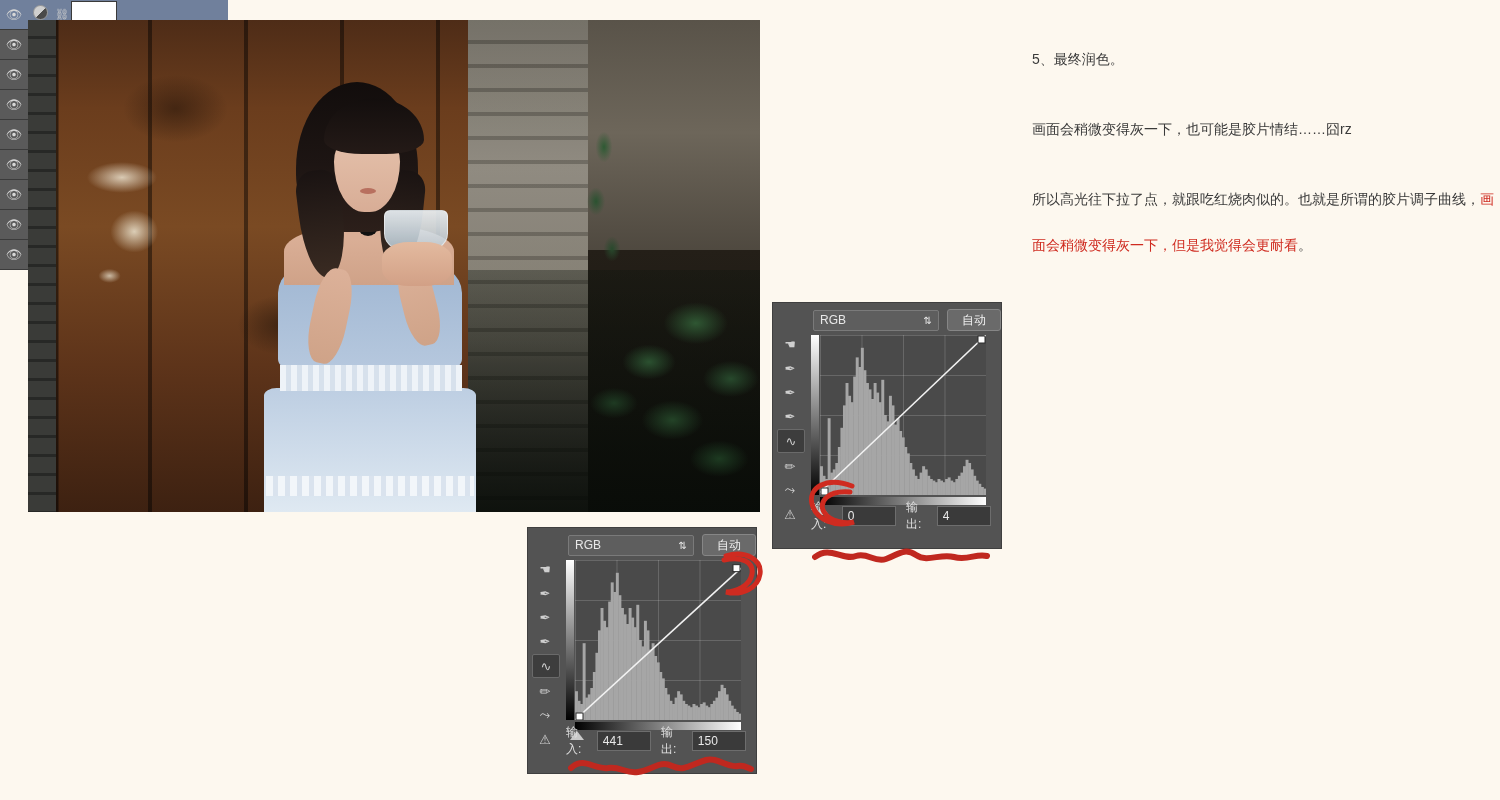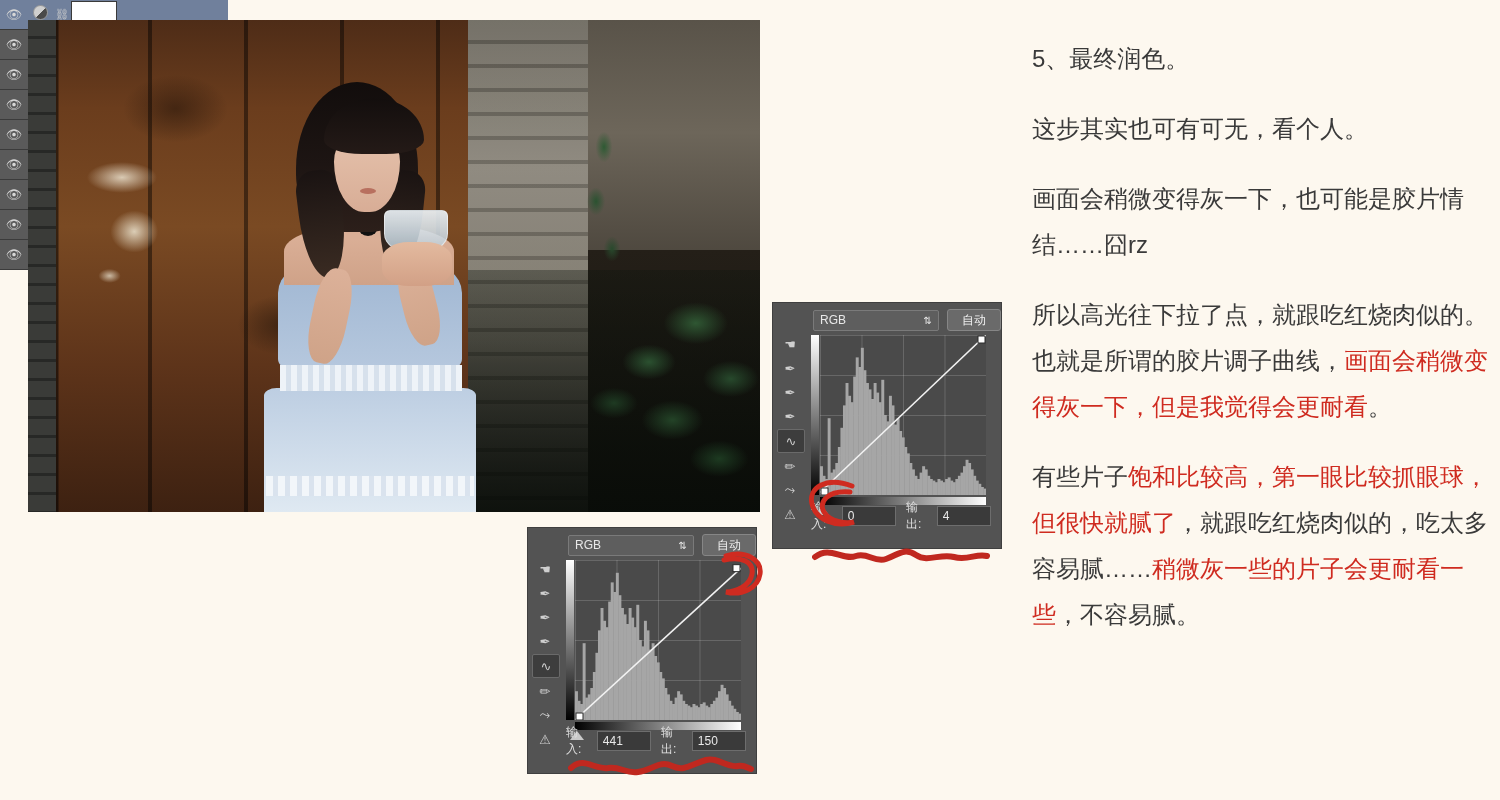--- a/index.html
+++ b/index.html
@@ -161,21 +161,21 @@
   .cvFields .lbl{margin-right:4px;}
   .cvBox{width:48px;height:18px;background:#3a3a3a;border:1px solid #6d6d6d;
     color:#e9e9e9;font-size:12px;display:flex;align-items:center;padding-left:5px;
     margin-right:10px;}
 
   
   .ann{position:absolute;pointer-events:none;}
 
   
   #txt{position:absolute;left:1032px;top:36px;width:462px;
-    font-size:24px;line-height:46px;color:#3a3a3a;}
+    font-size:14px;line-height:46px;color:#3a3a3a;}
   #txt p{margin:0 0 24px 0;}
   .red{color:#cf2b20;}
 </style>
 </head>
 <body>
 
 <div id="photo">
   <div class="ph-layer ph-brickL"></div>
   <div class="ph-layer ph-door"></div>
   <div class="ph-layer ph-stone"></div>
@@ -473,24 +473,22 @@
     <div class="cvFields">
       <span class="lbl">输入:</span>
       <span class="cvBox">441</span>
       <span class="lbl">输出:</span>
       <span class="cvBox">150</span>
     </div>
   </div>
 
 <div id="txt">
     <p><span>5、最终润色。</span></p>
-    <p><span>这步其实也可有可无，看个人。</span></p>
     <p><span>画面会稍微变得灰一下，也可能是胶片情结……囧rz</span></p>
     <p><span>所以高光往下拉了点，就跟吃红烧肉似的。也就是所谓的胶片调子曲线，</span><span class="red" style="color: rgb(207, 43, 32);">画面会稍微变得灰一下，但是我觉得会更耐看</span><span>。</span></p>
-    <p><span>有些片子</span><span class="red" style="color: rgb(207, 43, 32);">饱和比较高，第一眼比较抓眼球，但很快就腻了</span><span>，就跟吃红烧肉似的，吃太多容易腻……</span><span class="red" style="color: rgb(207, 43, 32);">稍微灰一些的片子会更耐看一些</span><span>，不容易腻。</span></p>
   </div>
 
 <div class="ann" style="left: 806px; top: 478px; width: 62px; height: 52px;"><svg width="62" height="52" viewBox="0 0 62 52">
       <path d="M46 8 C20 -2 2 10 6 26 C10 42 30 50 48 44 C40 46 24 44 18 34 C12 24 22 12 44 14" fill="none" stroke="#cf2b20" stroke-width="5" stroke-linecap="round"></path>
     </svg></div>
 <div class="ann" style="left: 812px; top: 543px; width: 178px; height: 26px;"><svg width="178" height="26" viewBox="0 0 178 26">
       <path d="M3 14 C18 2 30 18 44 13 C56 9 62 20 74 16 C86 12 92 4 104 12 C116 20 128 10 142 14 C156 18 164 10 175 13" fill="none" stroke="#c0281f" stroke-width="6" stroke-linecap="round"></path>
     </svg></div>
 <div class="ann" style="left: 712px; top: 550px; width: 54px; height: 50px;"><svg width="54" height="50" viewBox="0 0 54 50">
       <path d="M14 6 C34 0 50 10 48 24 C46 38 30 46 14 42 C24 42 38 36 40 24 C42 12 30 6 12 10" fill="none" stroke="#cf2b20" stroke-width="5" stroke-linecap="round"></path>

